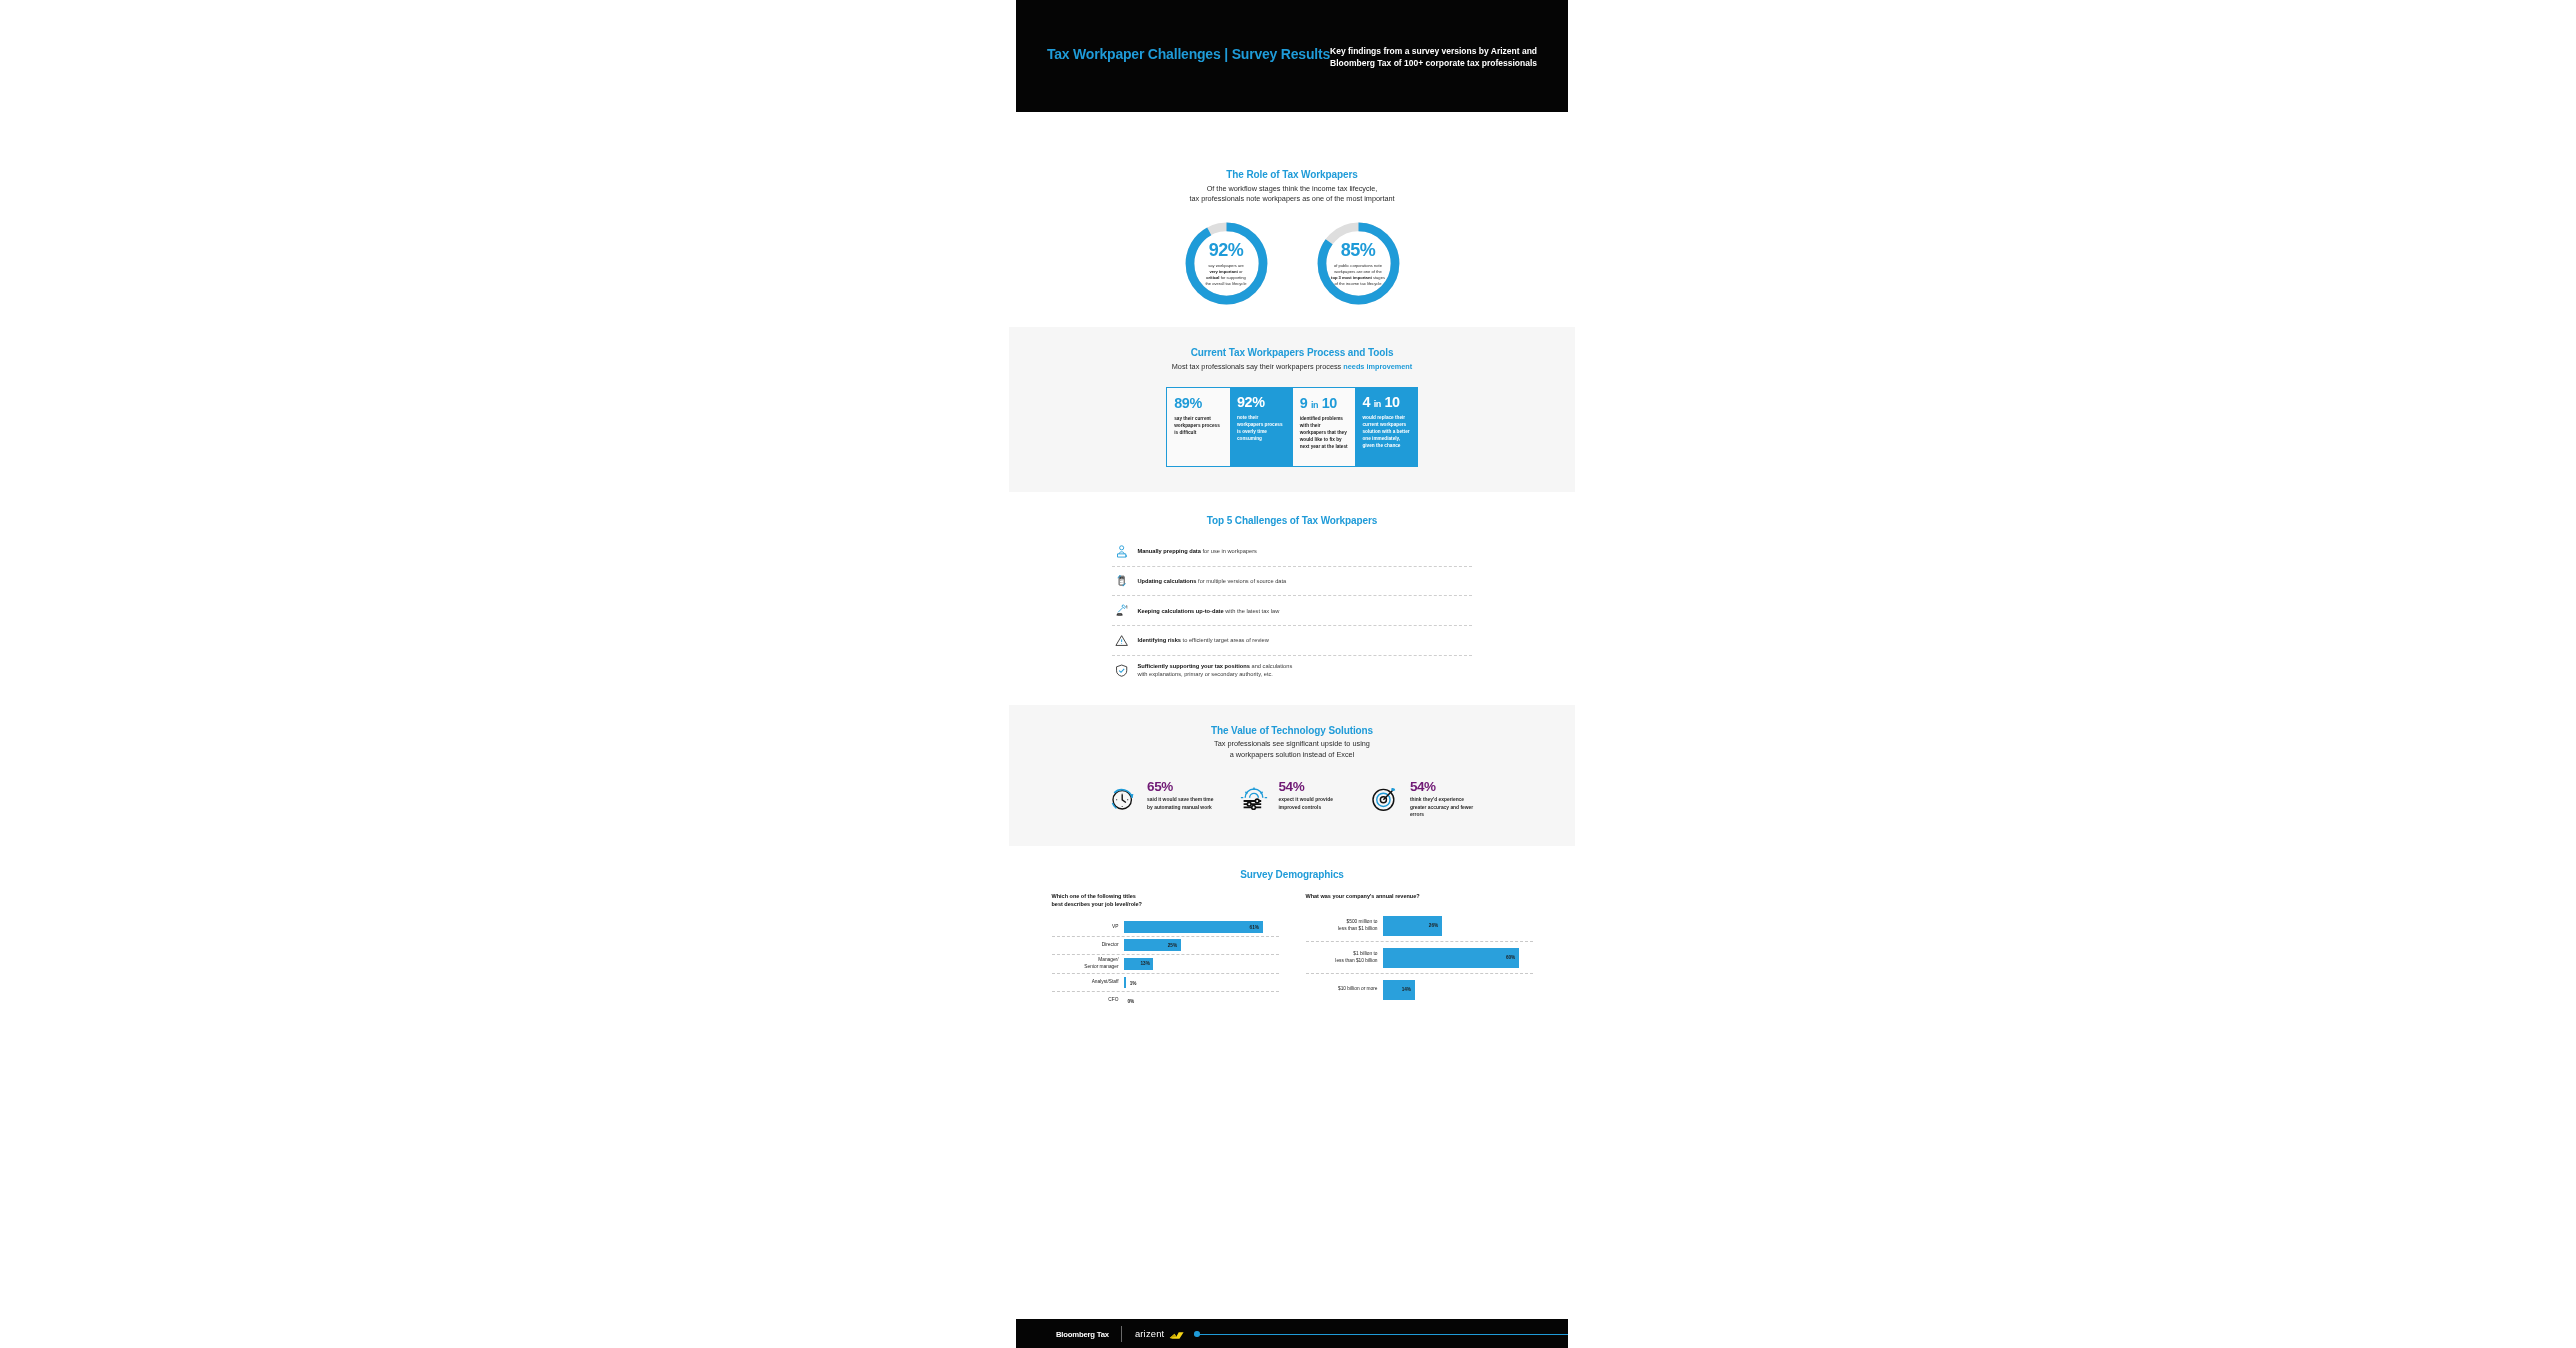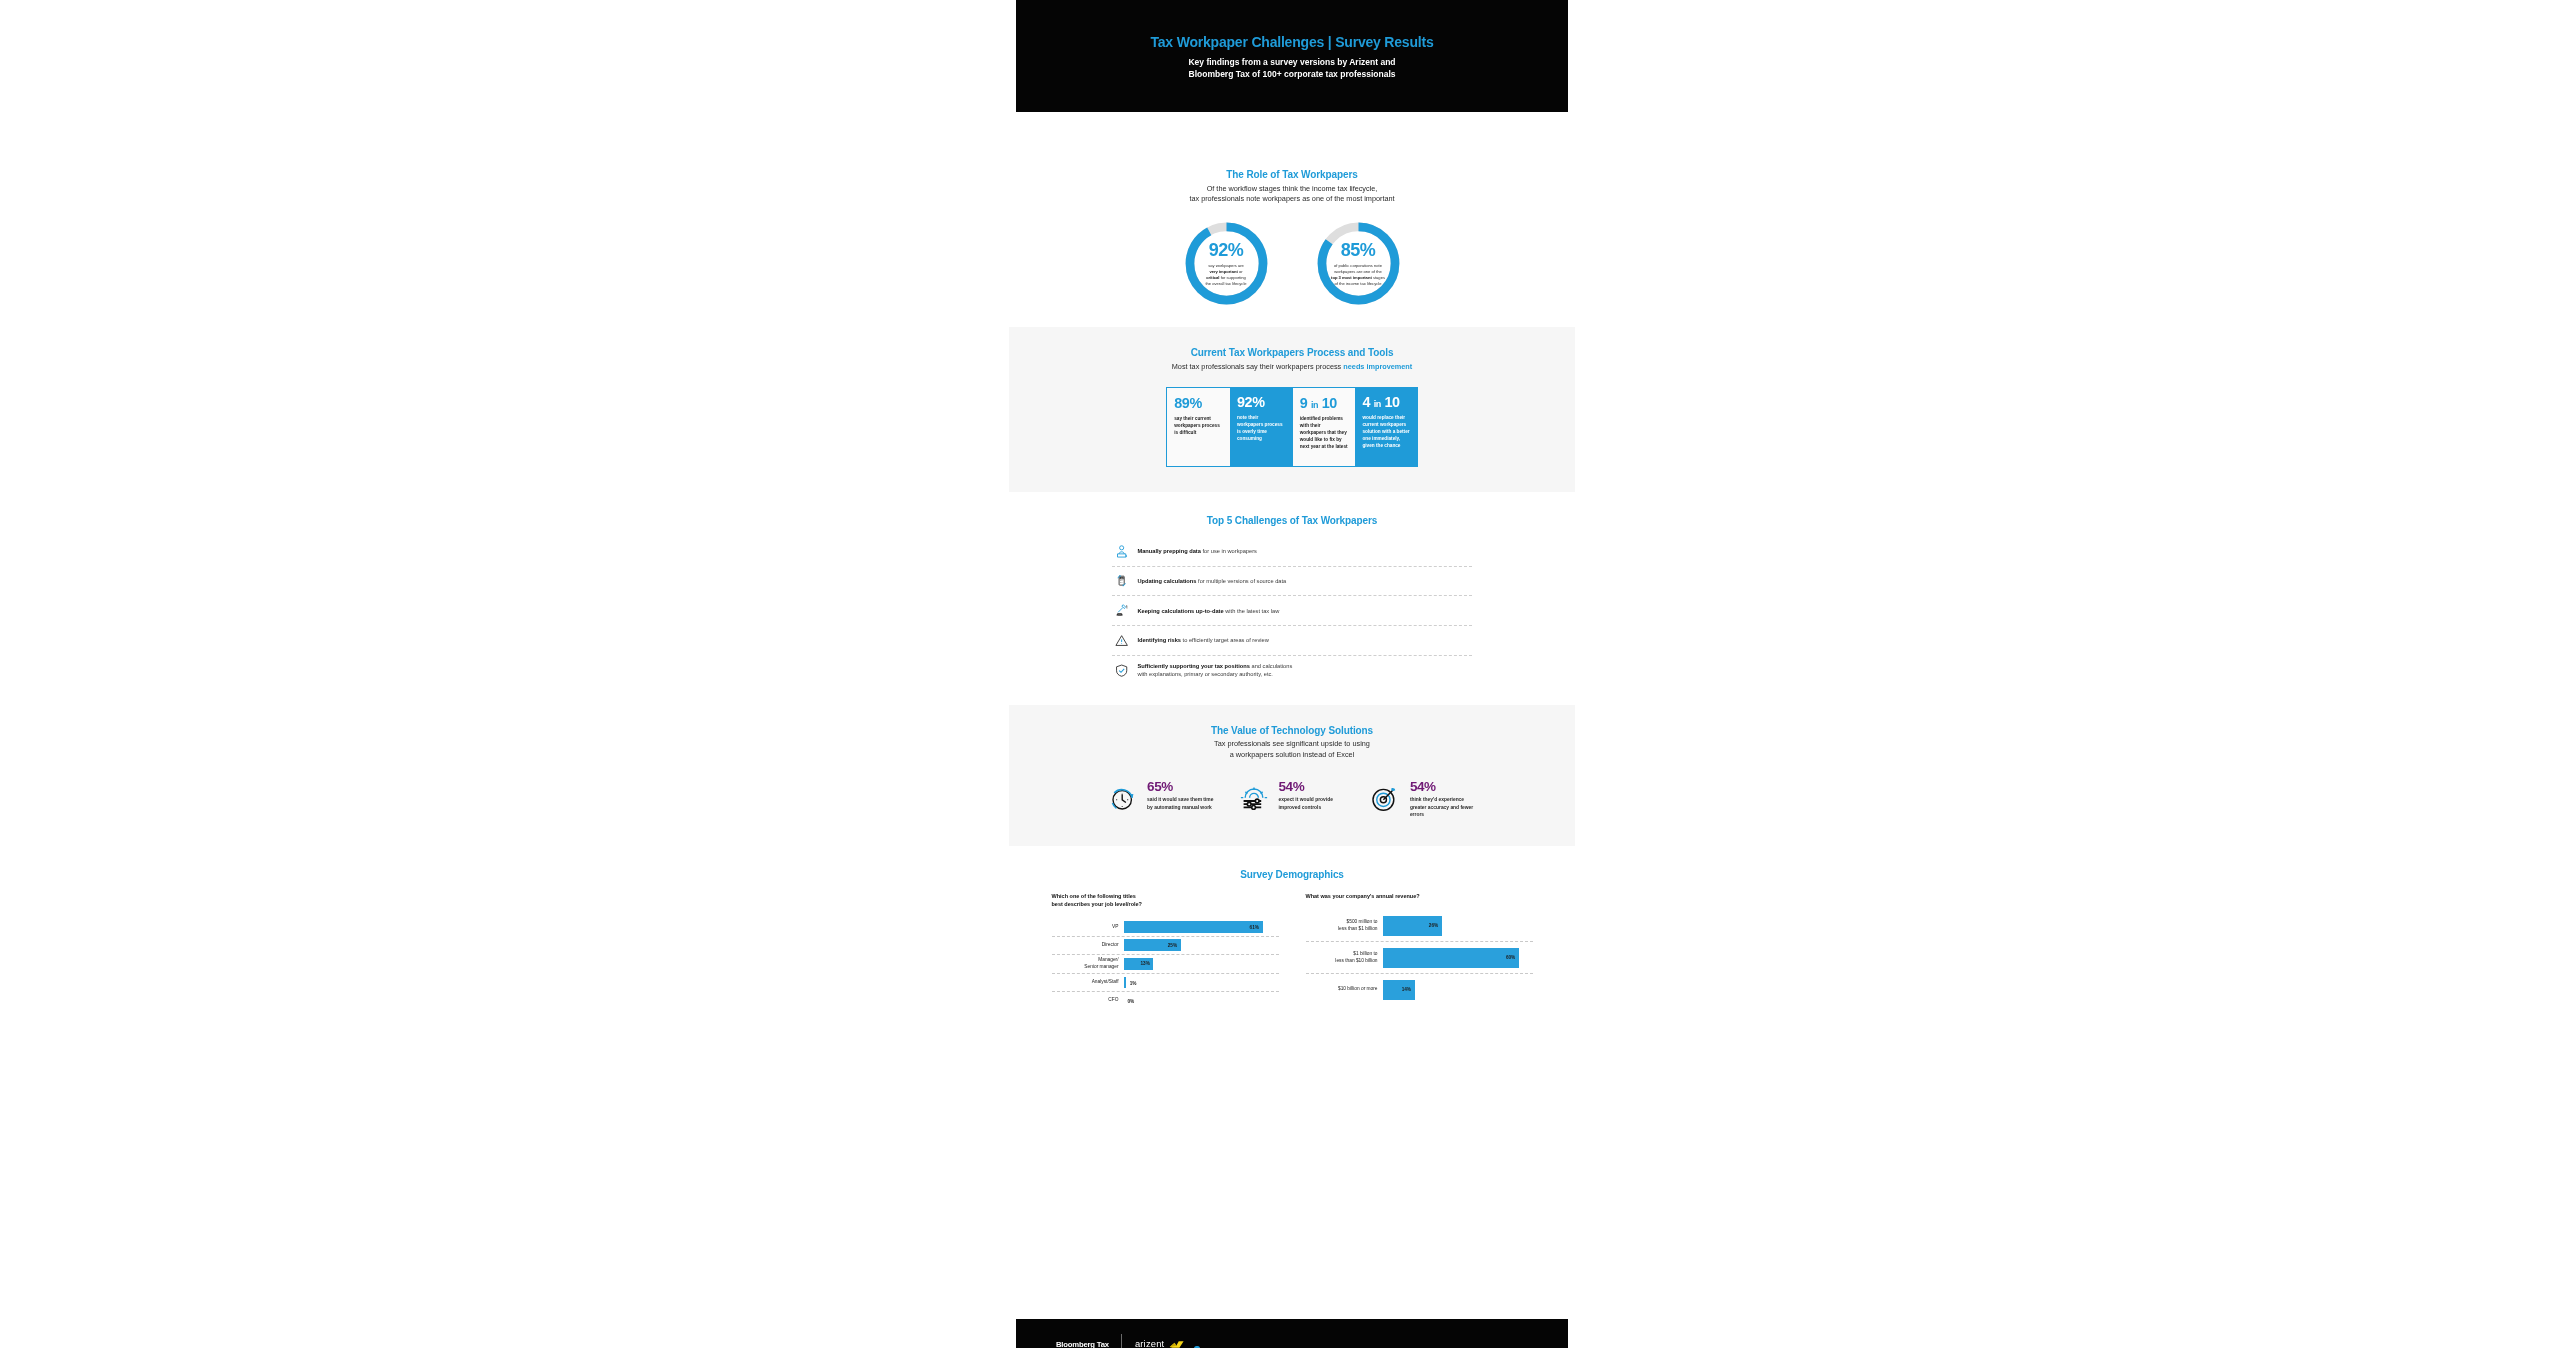--- a/index.html
+++ b/index.html
@@ -12,21 +12,21 @@
   .page{
     position:absolute;left:1016px;top:0;
     width:552px;height:1349px;
     background:#ffffff;
   }
 
   
   .header{
     background:#050505;
     height:112px;
-    display:flex;flex-direction:column;
+    display:flex;flex-direction:row;
     align-items:center;justify-content:center;
     padding-top:3.6px;
     box-sizing:border-box;
   }
   .header-title{
     color:#1F9BD8;
     font-size:14px;font-weight:bold;
     letter-spacing:-0.2px;
     line-height:1.1;
     margin-bottom:6.3px;
@@ -194,21 +194,21 @@
   .bar-val.outside{
     position:absolute;top:50%;transform:translateY(-50%);
     padding-left:3.6px;padding-right:0;
   }
 
   
   .footer{
     position:absolute;left:0;bottom:0;
     width:552px;height:30px;
     background:#050505;
-    display:flex;align-items:flex-end;
+    display:flex;align-items:center;
   }
   .bbg-logo{
     color:#ffffff;font-size:7.7px;font-weight:bold;
     margin-left:40px;letter-spacing:-0.2px;
   }
   .foot-div{
     width:0.9px;height:15.3px;background:#6a6a6a;
     margin:0 12.6px;
   }
   .arizent{

